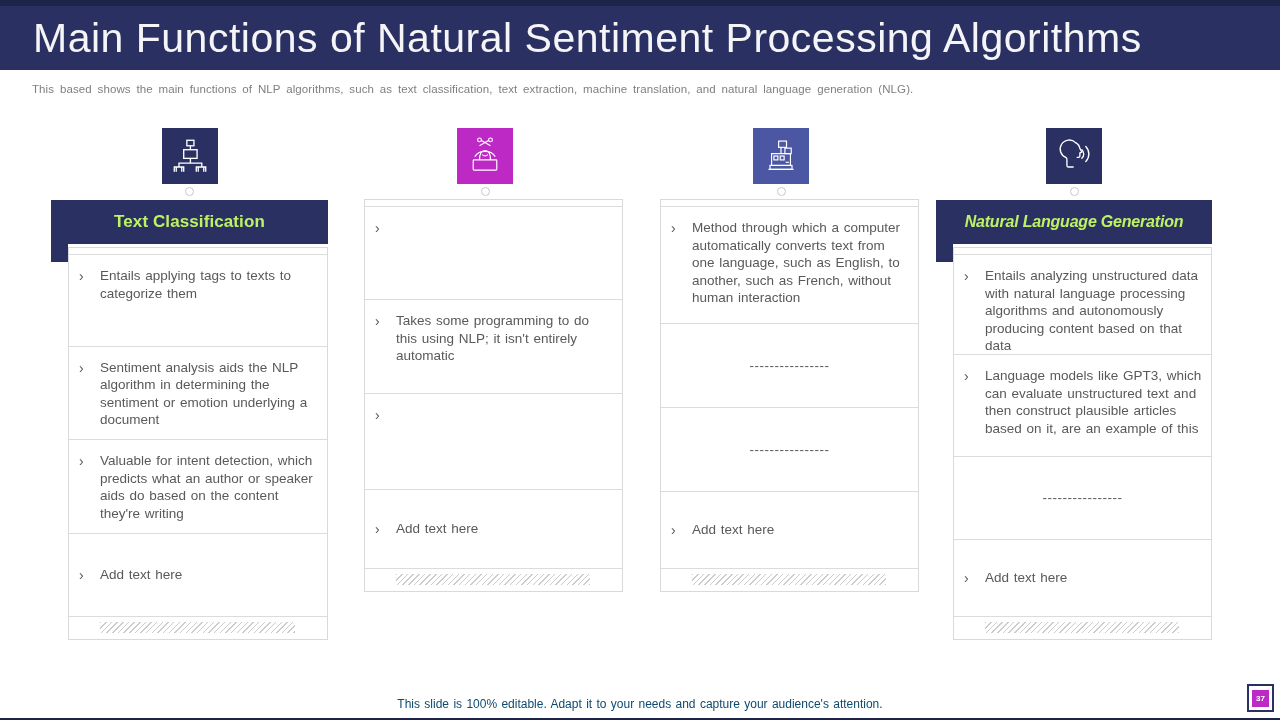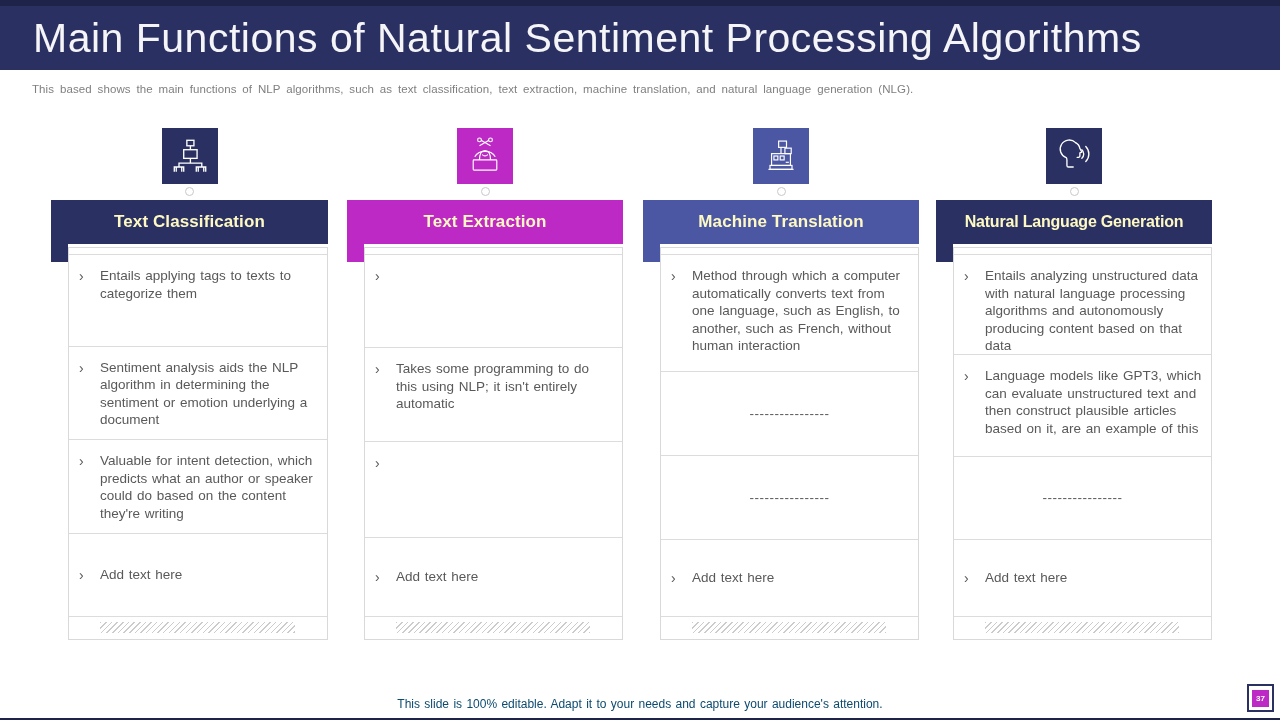--- a/index.html
+++ b/index.html
@@ -23,21 +23,21 @@
   .col2 { left:347px; width:276px; }
   .col3 { left:643px; width:276px; }
   .col4 { left:936px; width:276px; }
 
   .tile { width:56px; height:56px; margin:0 auto; display:flex; align-items:center; justify-content:center; }
   .tile svg { display:block; }
 
   .dot { width:9px; height:9px; border-radius:50%; border:1px solid #c9c9c9; background:#fff; margin:3px auto 0; }
 
   .ribbon { margin-top:4px; height:44px; display:flex; align-items:center; justify-content:center; position:relative; }
-  .ribbon .ribbon-label { color:#fef9c3; font-size:17px; font-weight:bold; letter-spacing:0.1px; white-space:nowrap; }
+  .ribbon .ribbon-label { color:#bef264; font-size:17px; font-weight:bold; letter-spacing:0.1px; white-space:nowrap; }
   .col4 .ribbon .ribbon-label { font-size:16px; letter-spacing:-0.2px; }
   .flap { position:absolute; left:0; top:44px; width:17px; height:18px; }
 
   .card { margin-left:17px; margin-top:3px; height:393px; background:#fff; border:1px solid #d9d9d9;
           display:flex; flex-direction:column; padding-top:6px; }
   .row { border-top:1px solid #dcdcdc; display:flex; align-items:flex-start; padding:12px 8px 0 10px;
          color:#595959; font-size:13.5px; line-height:1.3; word-spacing:1px; }
   .row .marker { width:21px; flex:0 0 21px; font-size:14px; color:#595959; }
   .row .txt { flex:1; }
   .row.vcenter { align-items:center; padding-top:0; }
@@ -88,21 +88,21 @@
       <div class="row" style="height:93px">
         <span class="marker">›</span>
         <span class="txt">Entails applying tags to texts to categorize them</span>
       </div>
       <div class="row" style="height:95px">
         <span class="marker">›</span>
         <span class="txt">Sentiment analysis aids the NLP algorithm in determining the sentiment or emotion underlying a document</span>
       </div>
       <div class="row" style="height:95px">
         <span class="marker">›</span>
-        <span class="txt">Valuable for intent detection, which predicts what an author or speaker could do based on the content they're writing</span>
+        <span class="txt">Valuable for intent detection, which predicts what an author or speaker aids do based on the content they're writing</span>
       </div>
       <div class="row vcenter" style="height:85px">
         <span class="marker">›</span>
         <span class="txt">Add text here</span>
       </div>
       <div class="hatch-wrap">
           <div class="hatch"></div>
         </div>
     </div>
   </div>
@@ -113,24 +113,20 @@
         <rect x="13" y="33" width="30" height="13" rx="1"></rect>
         <path d="M21 33 c0-8 3-12 7-12 s7 4 7 12"></path>
         <path d="M24.5 26 c1.5 2.5 5.5 2.5 7 0"></path>
         <path d="M15 29 a14 11 0 0 1 26 0"></path>
         <path d="M21 15 L33 8 M35 15 L23 8"></path>
         <circle cx="21" cy="7.5" r="2.4"></circle>
         <circle cx="35" cy="7.5" r="2.4"></circle>
       </svg>
     </div>
     <div class="dot"></div>
-    <div class="ribbon" style="background-color: rgb(188, 41, 196);">
-      <span class="ribbon-label">Text Extraction</span>
-      <div class="flap" style="background-color: rgb(188, 41, 196);"></div>
-    </div>
     <div class="card">
       <div class="row" style="height:94px">
         <span class="marker">›</span>
       </div>
       <div class="row" style="height:94px">
         <span class="marker">›</span>
         <span class="txt">Takes some programming to do this using NLP; it isn't entirely automatic</span>
       </div>
       <div class="row" style="height:97px">
         <span class="marker">›</span>
@@ -153,24 +149,20 @@
         <rect x="16" y="25" width="24" height="15"></rect>
         <rect x="25" y="9" width="10" height="8"></rect>
         <path d="M28 17 v8"></path>
         <rect x="33" y="18" width="8" height="7"></rect>
         <rect x="19" y="28" width="5" height="5"></rect>
         <rect x="27" y="28" width="5" height="5"></rect>
         <path d="M34 36 h4"></path>
       </svg>
     </div>
     <div class="dot"></div>
-    <div class="ribbon" style="background-color: rgb(76, 87, 164);">
-      <span class="ribbon-label">Machine Translation</span>
-      <div class="flap" style="background-color: rgb(76, 87, 164);"></div>
-    </div>
     <div class="card">
       <div class="row" style="height:118px">
         <span class="marker">›</span>
         <span class="txt">Method through which a computer automatically converts text from one language, such as English, to another, such as French, without human interaction</span>
       </div>
       <div class="row dashes-row" style="height:85px">
         <span>----------------</span>
       </div>
       <div class="row dashes-row" style="height:85px">
         <span>----------------</span>
@@ -188,21 +180,21 @@
   <div class="column col4">
     <div class="tile" style="background-color: rgb(42, 49, 98);">
       <svg width="44" height="44" viewBox="0 0 56 56" fill="none" stroke="#ffffff" stroke-width="1.7" stroke-linecap="round" stroke-linejoin="round">
         <path d="M30 11 a11.5 11.5 0 1 0 -12 19 c0.8 0.8 1 1.8 1 3 v7 c0 1.2 0.9 2 2 2 h6"></path>
         <path d="M30 11 c3 1.5 5 4.5 5.5 7.5 l2.5 4.5 -2.5 1 v4 c0 1.5 -1.5 2 -3.5 1.8"></path>
         <path d="M38 20 a7.5 7.5 0 0 1 0 11"></path>
         <path d="M43 16 a13.5 13.5 0 0 1 0 19"></path>
       </svg>
     </div>
     <div class="dot"></div>
-    <div class="ribbon" style="background-color: rgb(42, 49, 98);">
+    <div class="ribbon" style="background-color: rgb(42, 49, 98); font-style: italic;">
       <span class="ribbon-label">Natural Language Generation</span>
       <div class="flap" style="background-color: rgb(42, 49, 98);"></div>
     </div>
     <div class="card">
       <div class="row" style="height:100px">
         <span class="marker">›</span>
         <span class="txt">Entails analyzing unstructured data with natural language processing algorithms and autonomously producing content based on that data</span>
       </div>
       <div class="row" style="height:103px">
         <span class="marker">›</span>

